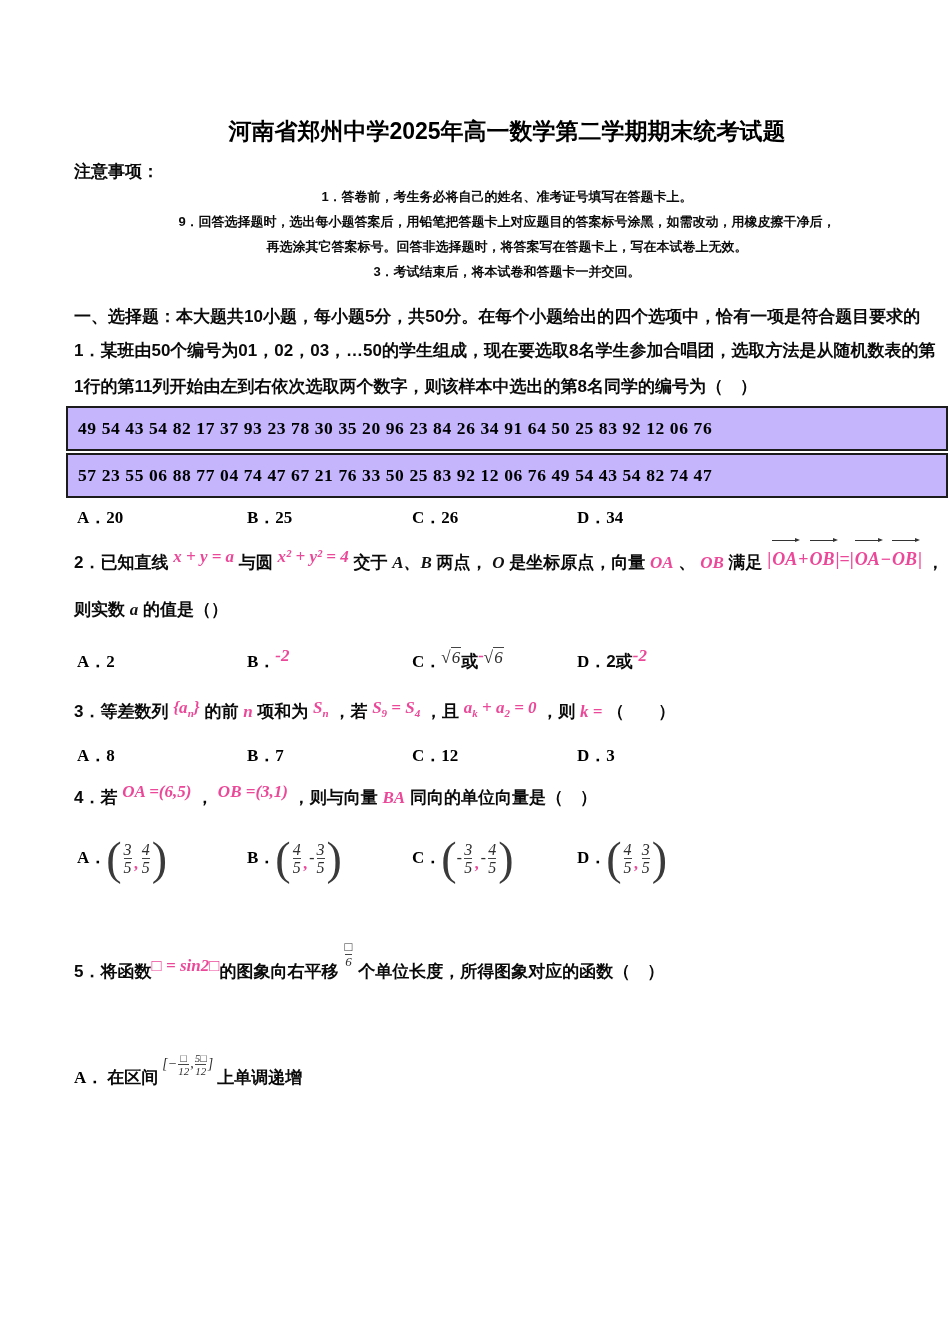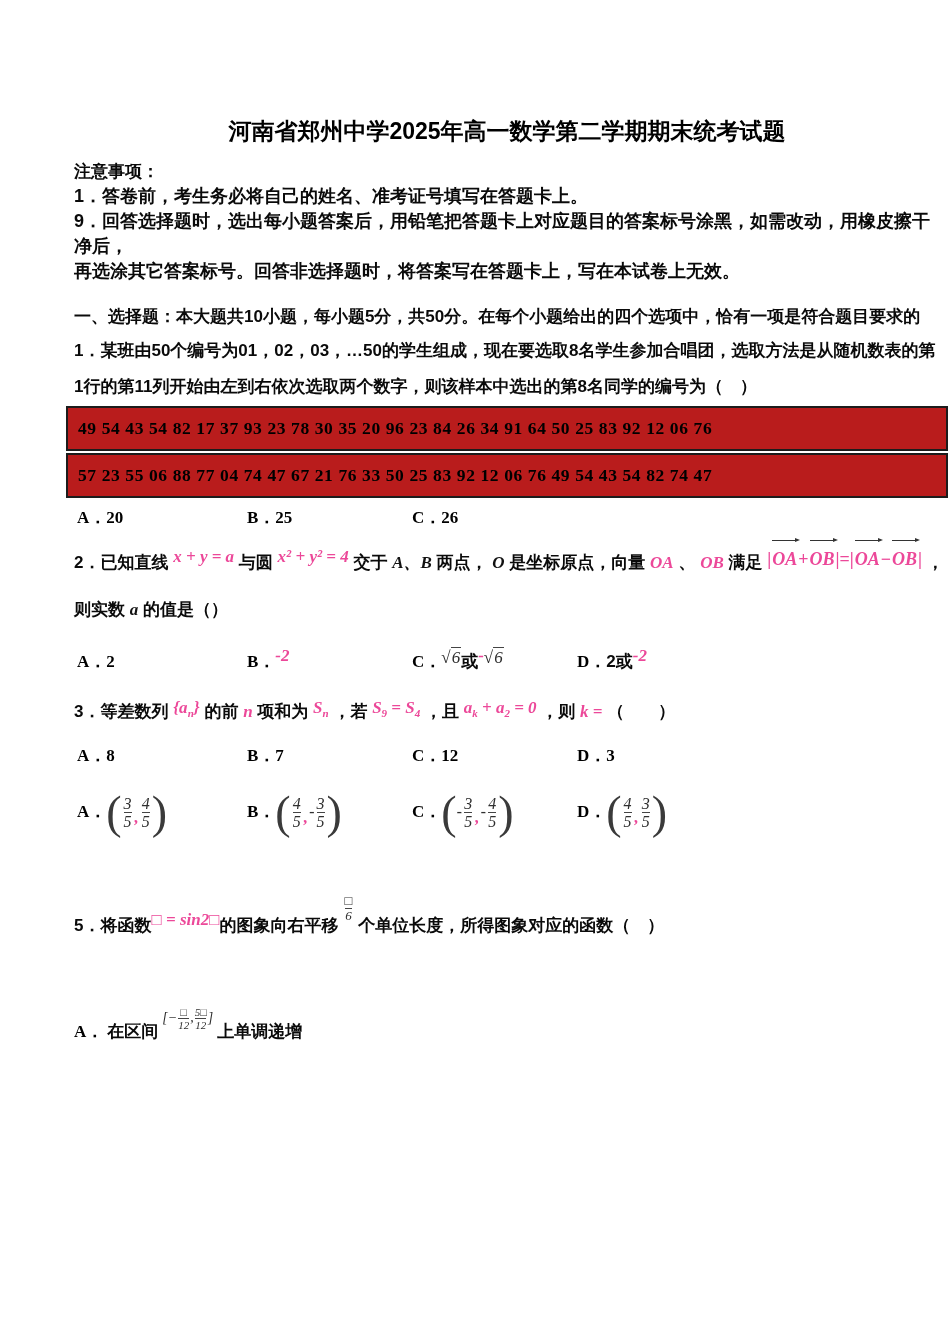--- a/index.html
+++ b/index.html
@@ -11,32 +11,32 @@
   
   .cn{font-family:"Liberation Sans",sans-serif;font-weight:bold;color:#0a0a0a;}
   
   .math{font-family:"Liberation Serif","DejaVu Serif",serif;font-style:italic;font-weight:bold;color:#ec4899;}
   .mraise{position:relative;top:-6px;}
   .mraise2{position:relative;top:-4px;}
   .bi{font-family:"Liberation Serif","DejaVu Serif",serif;font-style:italic;font-weight:bold;color:#111;}
   sub{font-size:11px;font-style:italic;}
   .title{padding-top:106px;margin:0;text-align:center;font-size:23px;line-height:34px;font-weight:bold;color:#000;}
   .notice-h{margin-top:12px;font-size:17px;line-height:24px;}
-  .nline{font-size:18px;line-height:25px;}
+  .nline{font-size:13px;line-height:25px;text-align:center;}
   .sec-h{margin-top:20px;font-size:17px;line-height:26px;}
   .qline{font-size:17px;line-height:26px;}
   .q1l1{margin-top:8px;white-space:nowrap;}
   .q1l2{margin-top:10px;}
   
   .ntable{margin-top:6px;margin-left:-8px;width:882px;}
   .nrow{
     box-sizing:border-box;border:2px solid #1c1c1c;height:45px;
     display:flex;align-items:center;padding-left:10px;
     font-family:"Liberation Serif","DejaVu Serif",serif;font-weight:bold;
-    font-size:17.5px;letter-spacing:0.6px;color:#000;background:#b91c1c;
+    font-size:17.5px;letter-spacing:0.6px;color:#000;background:#c4b5fd;
   }
   .nrow+.nrow{margin-top:2px;}
   
   .opt-row{display:grid;grid-template-columns:170px 165px 165px 1fr;padding-left:3px;font-size:17px;line-height:26px;}
   .opt-row .opt{white-space:nowrap;}
   .opt-label{font-family:"Liberation Serif","DejaVu Serif",serif;font-weight:bold;color:#000;}
   .opt-val{font-family:"Liberation Serif","DejaVu Serif",serif;font-weight:bold;color:#000;}
   .r1{margin-top:7px;}
   .r2{margin-top:18px;height:34px;align-items:end;}
   .r3{margin-top:14px;}
@@ -78,35 +78,37 @@
 <body>
 
 <div class="page">
 
   <h1 class="title cn">河南省郑州中学2025年高一数学第二学期期末统考试题</h1>
 
   <div class="notice-h cn">注意事项：</div>
   <div class="nline cn">1．答卷前，考生务必将自己的姓名、准考证号填写在答题卡上。</div>
   <div class="nline cn">9．回答选择题时，选出每小题答案后，用铅笔把答题卡上对应题目的答案标号涂黑，如需改动，用橡皮擦干净后，</div>
   <div class="nline cn">再选涂其它答案标号。回答非选择题时，将答案写在答题卡上，写在本试卷上无效。</div>
+  <div class="nline cn">3．考试结束后，将本试卷和答题卡一并交回。</div>
 
   <div class="sec-h cn">一、选择题：本大题共10小题，每小题5分，共50分。在每个小题给出的四个选项中，恰有一项是符合题目要求的</div>
 
   <div class="qline q1l1 cn">1．某班由50个编号为01，02，03，…50的学生组成，现在要选取8名学生参加合唱团，选取方法是从随机数表的第</div>
   <div class="qline q1l2 cn">1行的第11列开始由左到右依次选取两个数字，则该样本中选出的第8名同学的编号为（　）</div>
 
   <div class="ntable">
     <div class="nrow">49 54 43 54 82 17 37 93 23 78 30 35 20 96 23 84 26 34 91 64 50 25 83 92 12 06 76</div>
     <div class="nrow">57 23 55 06 88 77 04 74 47 67 21 76 33 50 25 83 92 12 06 76 49 54 43 54 82 74 47</div>
   </div>
 
   <div class="opt-row r1">
     <span class="opt"><span class="opt-label">A．</span><span class="opt-val">20</span></span>
     <span class="opt"><span class="opt-label">B．</span><span class="opt-val">25</span></span>
     <span class="opt"><span class="opt-label">C．</span><span class="opt-val">26</span></span>
+    <span class="opt"><span class="opt-label">D．</span><span class="opt-val">34</span></span>
   </div>
 
   <div class="qline q2l1">
     <span class="cn">2．已知直线</span>
     <span class="math mraise">x + y = a</span>
     <span class="cn">与圆</span>
     <span class="math mraise">x² + y² = 4</span>
     <span class="cn">交于</span>
     <span class="bi">A、B</span>
     <span class="cn">两点，</span>
@@ -148,20 +150,29 @@
     <span class="cn">（　　）</span>
   </div>
 
   <div class="opt-row r3">
     <span class="opt"><span class="opt-label">A．</span><span class="opt-val">8</span></span>
     <span class="opt"><span class="opt-label">B．</span><span class="opt-val">7</span></span>
     <span class="opt"><span class="opt-label">C．</span><span class="opt-val">12</span></span>
     <span class="opt"><span class="opt-label">D．</span><span class="opt-val">3</span></span>
   </div>
 
+  <div class="qline q4l">
+    <span class="cn">4．若</span>
+    <span class="math mraise">OA =(6,5)</span>
+    <span class="cn">，</span>
+    <span class="math mraise">OB =(3,1)</span>
+    <span class="cn">，则与向量</span>
+    <span class="math">BA</span>
+    <span class="cn">同向的单位向量是（　）</span>
+  </div>
 
   <div class="opt-row r4">
     <span class="opt">
         <span class="opt-label">A．</span>
         <span class="paren">(</span>
         <span class="neg"></span>
         <span class="frac">
           <span class="num">3</span>
           <span class="den">5</span>
         </span>

